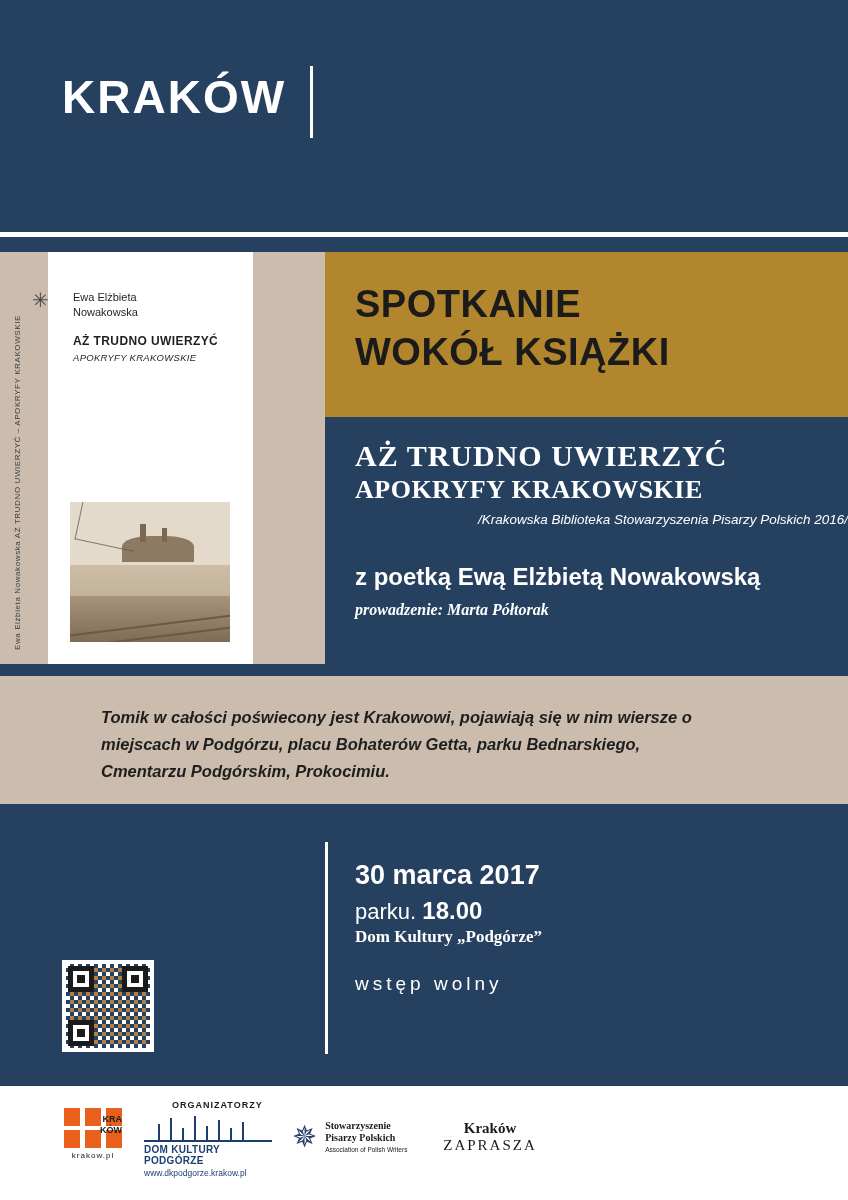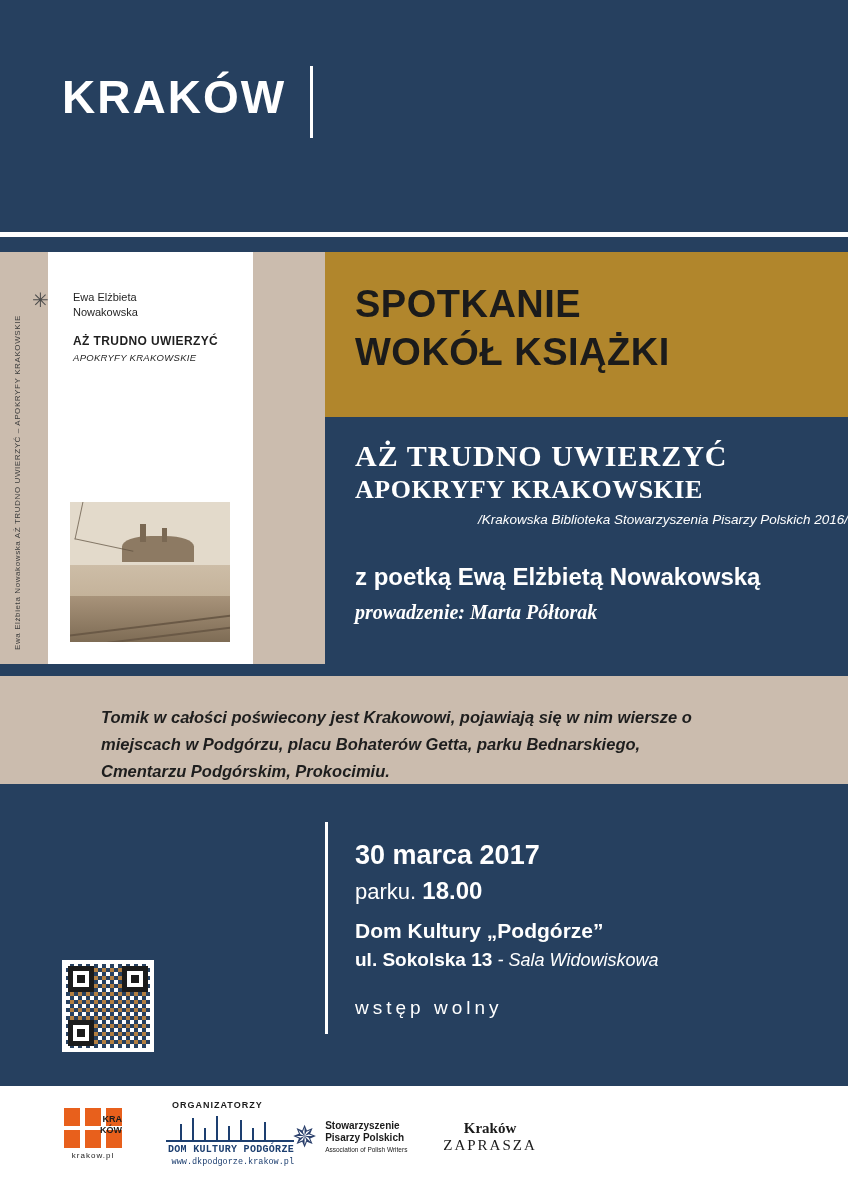--- a/index.html
+++ b/index.html
@@ -141,49 +141,49 @@
     margin-top: 2px;
   }
   .nb-series {
     color: #ffffff; font-size: 13.5px; font-style: italic;
     margin-top: 7px; font-family: "Liberation Sans", sans-serif; text-align: right;
   }
   .nb-guest {
     color: #ffffff; font-size: 24px; font-weight: bold; margin-top: 36px;
   }
   .nb-host {
-    color: #ffffff; font-size: 20px; font-style: italic; font-weight: bold;
+    color: #ffffff; font-size: 16px; font-style: italic; font-weight: bold;
     margin-top: 10px; font-family: "Liberation Serif", serif;
   }
 
   
   .desc {
     position: absolute; left: 0; top: 676px; width: 848px; height: 128px;
     background: #cbbcae;
     padding: 28px 120px 0 101px;
   }
   .desc p {
     color: #1e1e1e; font-size: 16.5px; font-weight: bold;
     line-height: 27px; font-style: italic;
   }
 
   
   .details {
-    position: absolute; left: 0; top: 784px; width: 848px; height: 282px;
+    position: absolute; left: 0; top: 804px; width: 848px; height: 282px;
     background: #26405f;
   }
   .vline {
     position: absolute; left: 325px; top: 38px; width: 3px; height: 212px;
     background: #ffffff;
   }
   .det-text { position: absolute; left: 355px; top: 56px; }
   .d-date { color: #ffffff; font-size: 27px; font-weight: bold; }
   .d-time { color: #ffffff; font-size: 22px; margin-top: 6px; }
   .d-time b { font-size: 24px; font-weight: bold; }
-  .d-place { color: #ffffff; font-size: 21px; font-weight: bold; margin-top: 14px; }
+  .d-place { color: #ffffff; font-size: 17px; font-weight: bold; margin-top: 2px; font-family: Liberation Serif, serif; }
   .d-addr { color: #ffffff; font-size: 19px; font-weight: bold; margin-top: 6px; }
   .d-addr i { font-weight: normal; font-style: italic; font-size: 18px; }
   .d-free { color: #ffffff; font-size: 19px; letter-spacing: 4px; margin-top: 26px; }
 
   .qr {
     position: absolute; left: 62px; top: 960px; width: 92px; height: 92px;
     background:
       repeating-linear-gradient(90deg,#fff 0 4px,#26405f 4px 8px),
       repeating-linear-gradient(0deg,#fff 0 4px,#26405f 4px 8px);
     background-blend-mode: difference;
@@ -217,37 +217,37 @@
       linear-gradient(#e8601c,#e8601c) 21px 22px/16px 18px no-repeat,
       linear-gradient(#e8601c,#e8601c) 42px 22px/16px 18px no-repeat;
     position: relative;
   }
   .logo-krakowpl .nm {
     position:absolute; left:0; top:6px; width:58px; text-align:right;
     font-size:9px; font-weight:bold; color:#1b1b1b; line-height:11px;
   }
   .logo-krakowpl .dom { font-size: 8px; color:#1b1b1b; margin-top:3px; letter-spacing:1px;}
   .logo-dk {
-    position: absolute; left: 166px; top: 30px; width: 128px; text-align:right;font-family:Liberation Mono, monospace;
+    position: absolute; left: 144px; top: 30px; width: 128px; text-align:left;
   }
   .logo-dk .bridge {
     height: 26px; position: relative;
     border-bottom: 2px solid #1d3f70;
   }
   .logo-dk .bridge span {
     position:absolute; bottom:0; width:2px; background:#1d3f70;
   }
   .logo-dk .t1 { font-size: 10px; font-weight: bold; color:#1d3f70; letter-spacing:.3px; margin-top:2px;}
   .logo-dk .t2 { font-size: 8.5px; color:#1d3f70; margin-top:2px;}
   .logo-spp {
     position: absolute; left: 292px; top: 34px; width: 170px;
     display:flex; align-items:center; gap:8px;
   }
   .logo-spp .mark { font-size: 30px; color:#2a3f6b; line-height:30px; }
-  .logo-spp .tx1 { font-size: 10px; font-weight:bold; color:#1b1b1b; line-height:12px;}
+  .logo-spp .tx1 { font-size: 10px; font-weight:bold; color:#1b1b1b; line-height:12px;font-family:Liberation Serif, serif;}
   .logo-spp .tx2 { font-size: 6.5px; color:#1b1b1b; margin-top:2px;}
   .logo-kz {
     position: absolute; left: 430px; top: 34px; width: 120px; text-align:center;
   }
   .logo-kz .k { font-size: 15px; font-weight:bold; color:#1b1b1b; font-family:"Liberation Serif",serif;}
   .logo-kz .z { font-size: 15px; color:#1b1b1b; letter-spacing:2px; font-family:"Liberation Serif",serif;}
 </style>
 </head>
 <body>
 
@@ -304,24 +304,20 @@
 
   <div class="details">
     <div class="vline"></div>
     <div class="det-text">
       <div class="d-date">30 marca 2017</div>
       <div class="d-time">
         <span>parku.</span>
         <b>18.00</b>
       </div>
       <div class="d-place">Dom Kultury „Podgórze”</div>
-      <div class="d-addr">
-        <span>ul. Sokolska 13</span>
-        <i>- Sala Widowiskowa</i>
-      </div>
       <div class="d-free">wstęp wolny</div>
     </div>
   </div>
 
   <div class="qr">
     <div class="fm tl">
         <i></i>
       </div>
     <div class="fm tr">
         <i></i>

